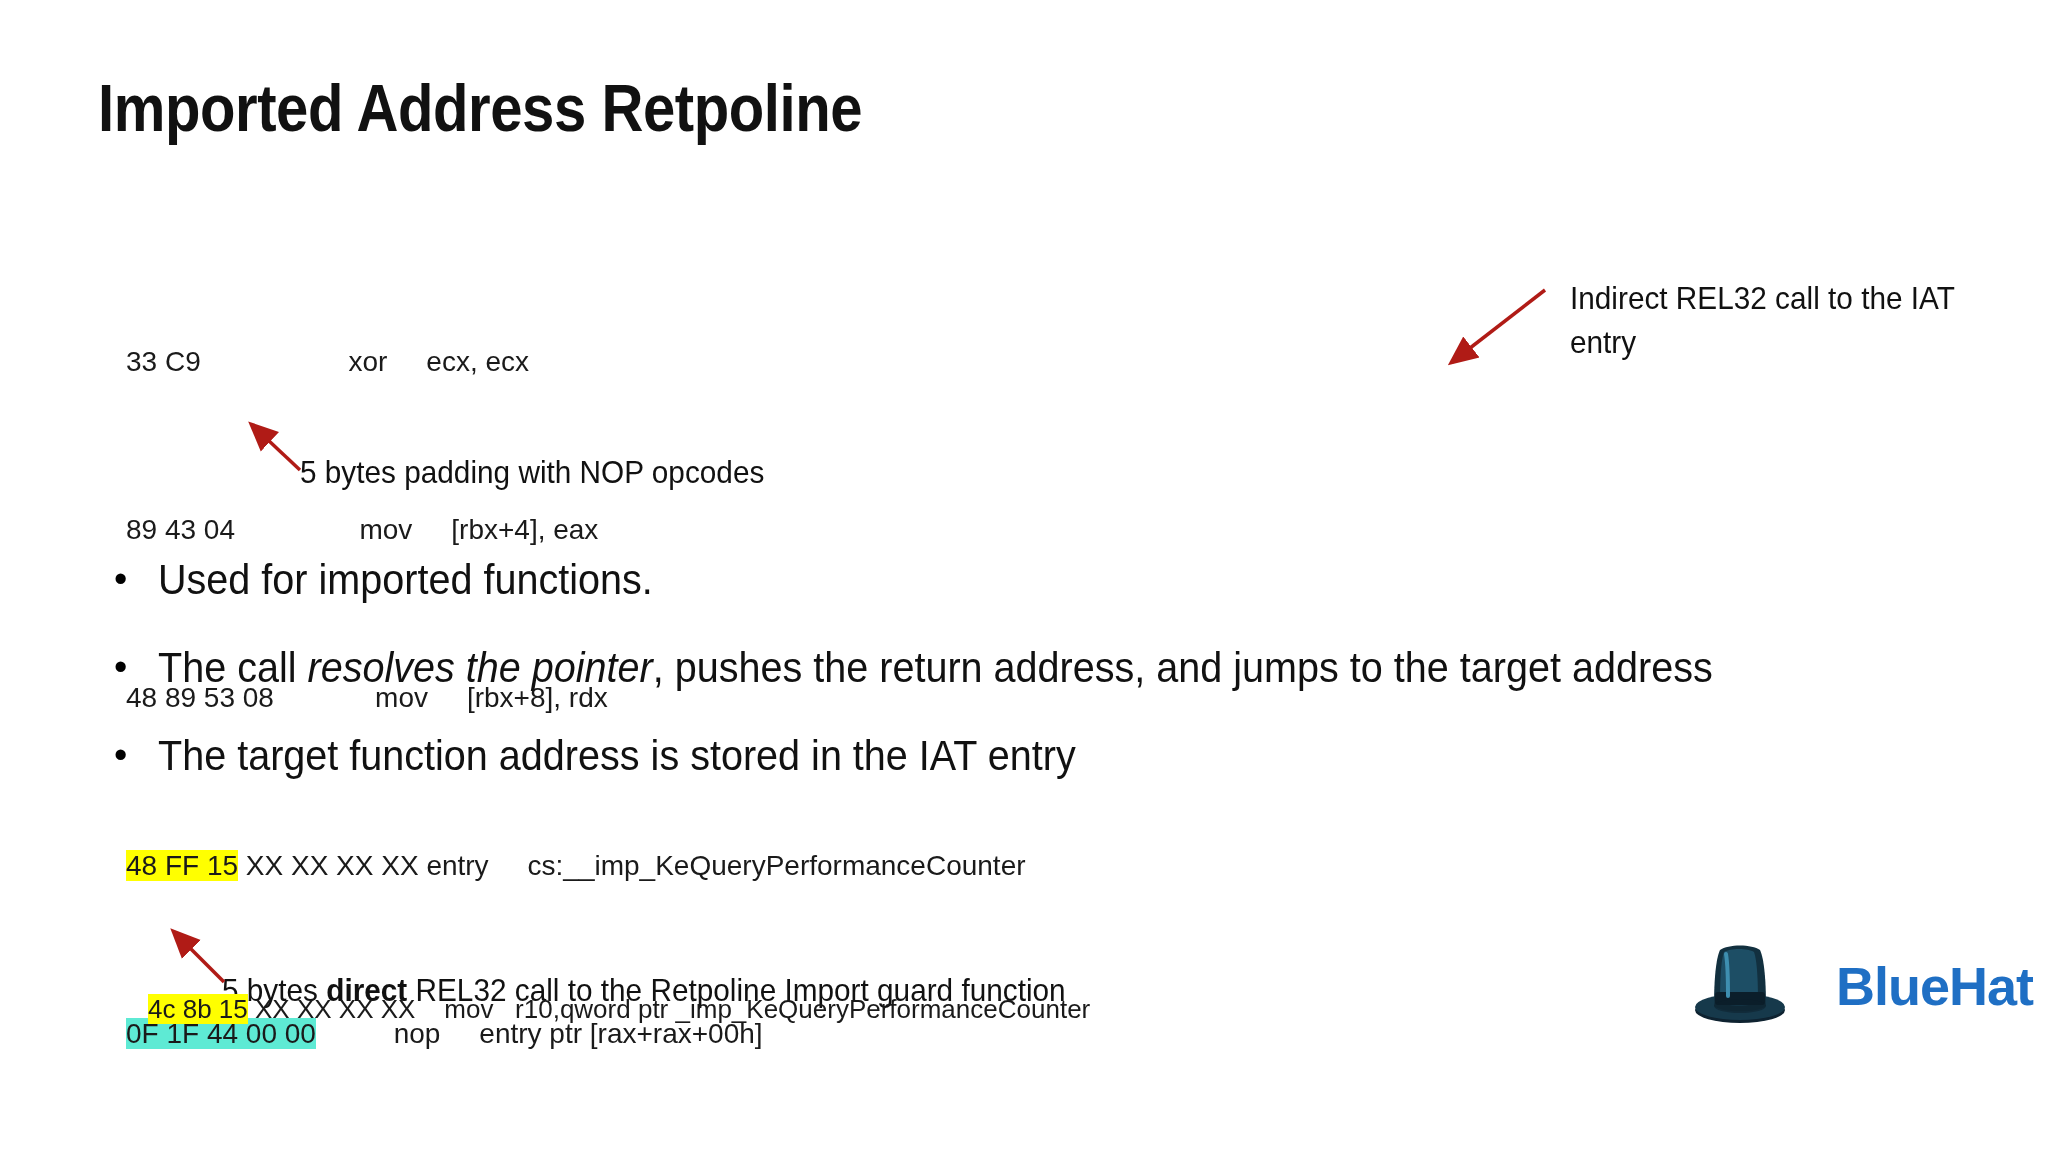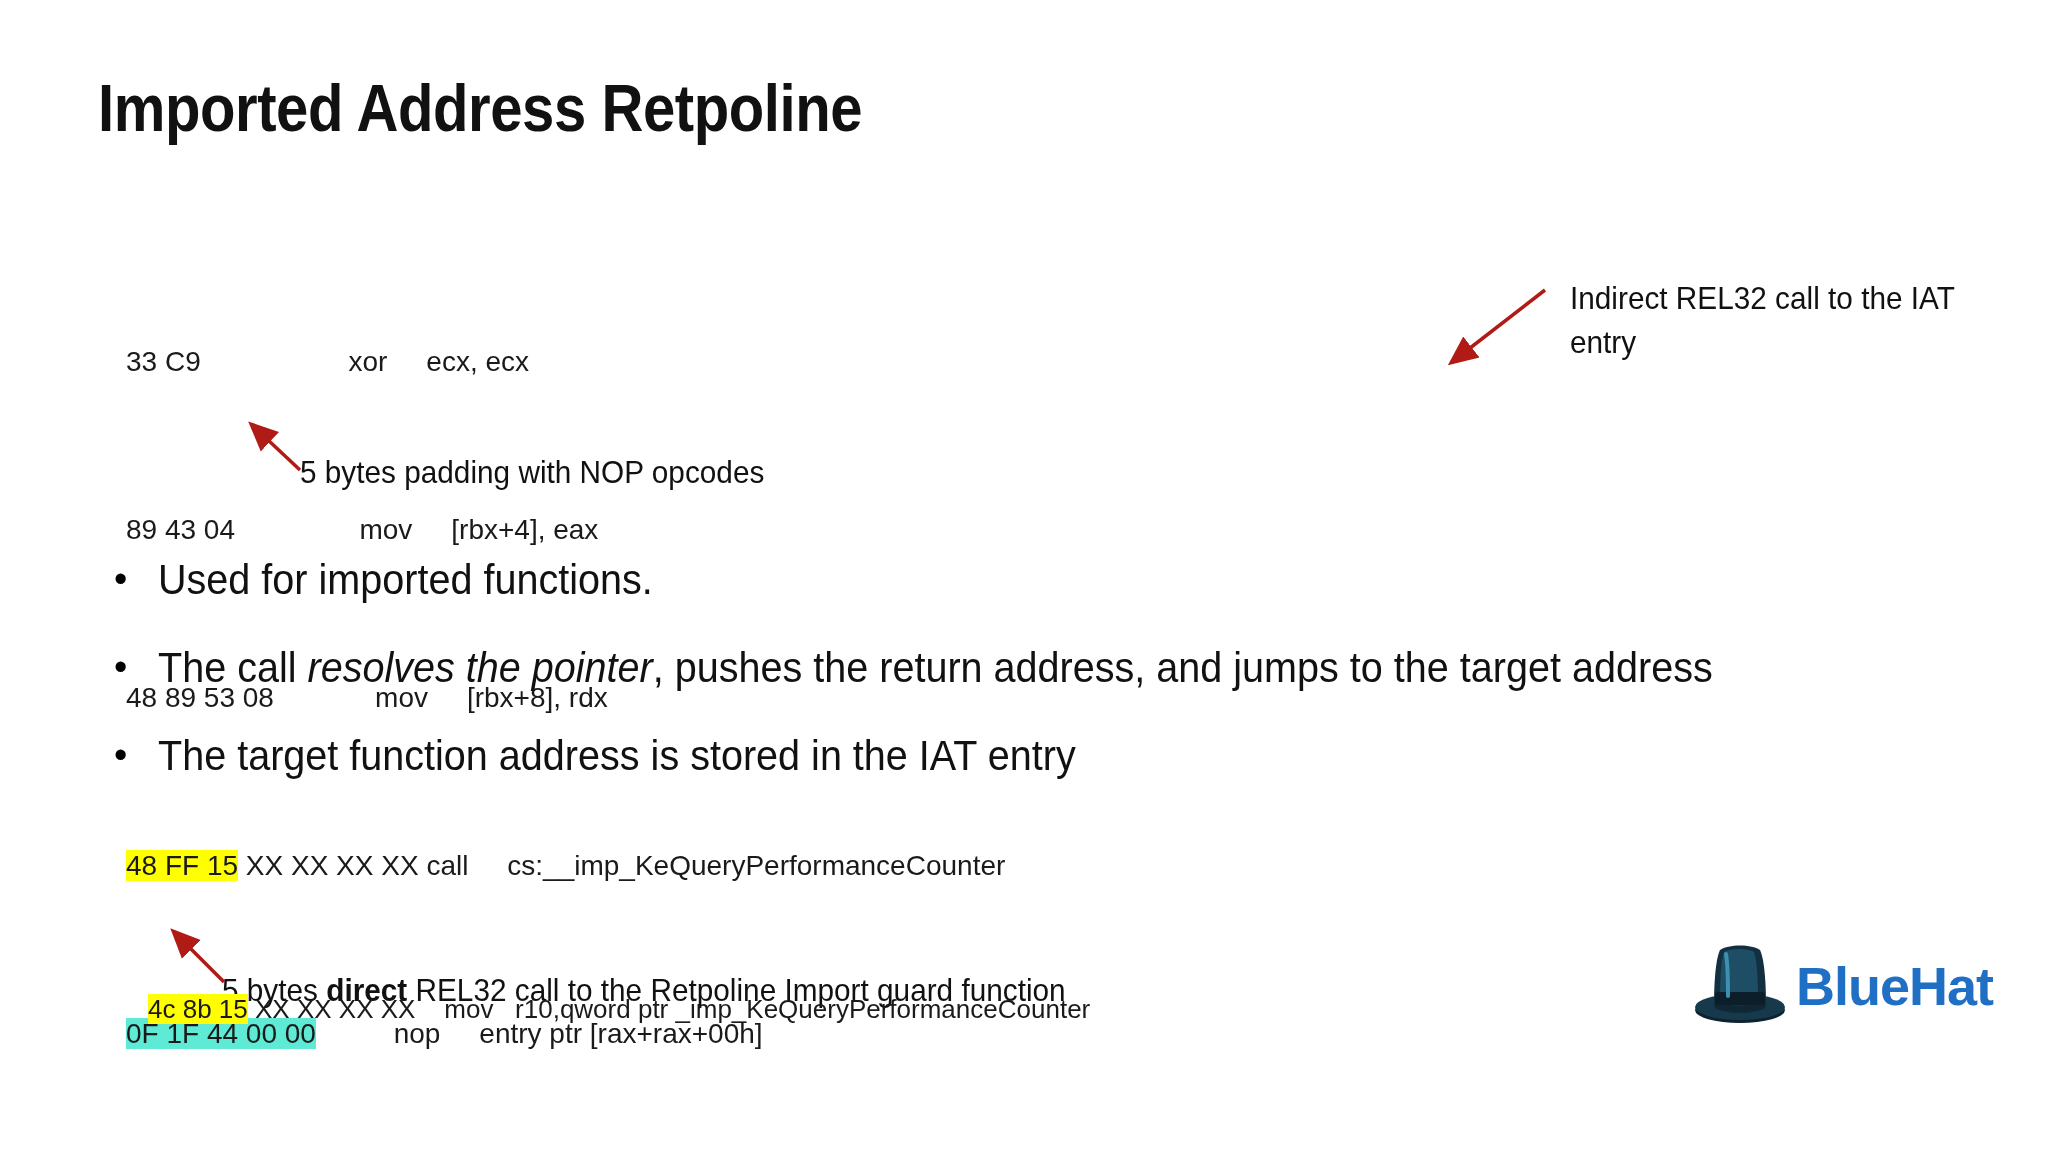--- a/index.html
+++ b/index.html
@@ -131,20 +131,21 @@
     pointer-events: none;
   }
 
   
   #bluehat-logo {
     position: absolute;
     left: 1690px;
     top: 940px;
     display: flex;
     align-items: center;
+    gap: 40px;
   }
   #bluehat-wordmark {
     font-size: 54px;
     font-weight: bold;
     color: #1F6FC4;
     letter-spacing: -1px;
     margin-left: 6px;
   }
 </style>
 </head>
@@ -153,21 +154,21 @@
 <div class="slide-title">Imported Address Retpoline</div>
 
 <div class="code-block" id="code-top">
 
   <span class="code-line"><span>33 C9</span><span>                   </span><span>xor</span><span>     </span><span>ecx, ecx</span></span>
 
   <span class="code-line"><span>89 43 04</span><span>                </span><span>mov</span><span>     </span><span>[rbx+4], eax</span></span>
 
   <span class="code-line"><span>48 89 53 08</span><span>             </span><span>mov</span><span>     </span><span>[rbx+8], rdx</span></span>
 
-  <span class="code-line"><span class="hl-yellow">48 FF 15</span><span> XX XX XX XX</span><span> </span><span>call</span><span>     </span><span>cs:__imp_KeQueryPerformanceCounter</span></span>
+  <span class="code-line"><span class="hl-yellow">48 FF 15</span><span> XX XX XX XX</span><span> </span><span>entry</span><span>     </span><span>cs:__imp_KeQueryPerformanceCounter</span></span>
 
   <span class="code-line"><span class="hl-green">0F 1F 44 00 00</span><span>          </span><span>nop</span><span>     </span><span>entry ptr [rax+rax+00h]</span></span>
 
 </div>
 
 <div class="callout" id="callout-iat">Indirect REL32 call to the IAT entry</div>
 
 <div class="callout" id="callout-nop">5 bytes padding with NOP opcodes</div>
 
 <div class="callout" id="callout-direct"><span>5 bytes </span><b>direct</b><span> REL32 call to the Retpoline Import guard function</span></div>

